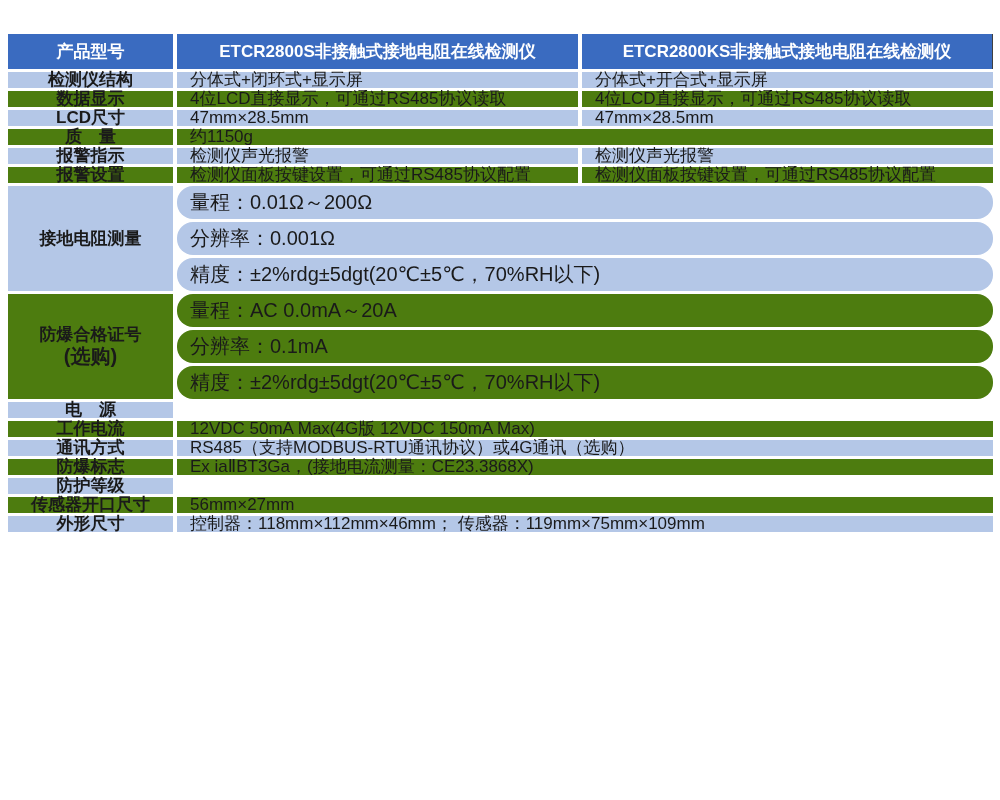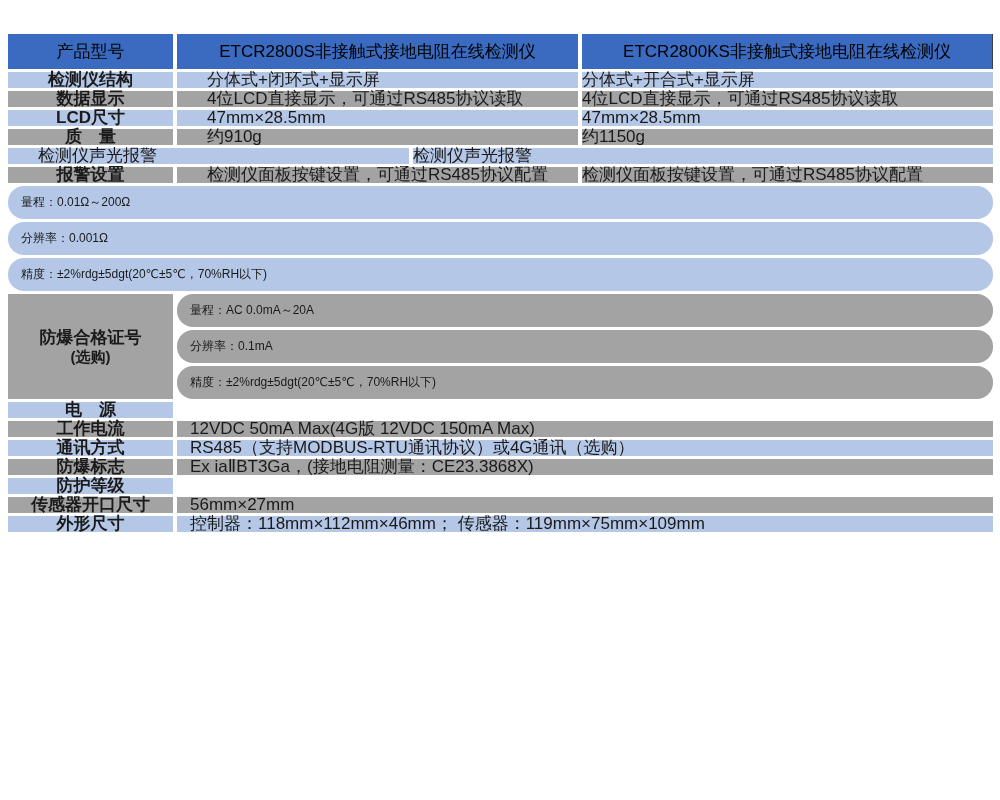--- a/index.html
+++ b/index.html
@@ -14,33 +14,33 @@
     display:flex; flex-direction:column; gap:3px;
   }
   .row { display:flex; gap:4px; height:16px; }
   .row.header-row { height:35px; }
   .row.group-row { height:105px; }
   .cell { display:flex; align-items:center; font-size:17px; line-height:1.15; }
   .label-cell {
     width:165px; flex:none; justify-content:center; text-align:center;
     font-weight:bold; flex-direction:column;
   }
-  .v1 { width:401px; flex:none; padding-left:30px; }
-  .v2 { flex:1; }
+  .v1 { width:401px; flex:none; padding-left:13px; }
+  .v2 { flex:1; padding-left:13px; }
   .span-cell { flex:1; padding-left:13px; }
   .shade-blue .cell, .shade-blue .subrow { background:#b4c7e7; }
-  .shade-light .cell, .shade-light .subrow { background:#a3a3a3; }
+  .shade-light .cell, .shade-light .subrow { background:#4d7c0f; }
   .header-row .cell {
-    background:#3a6bc0; color:#000000; font-weight:normal; justify-content:center;
+    background:#3a6bc0; color:#ffffff; font-weight:bold; justify-content:center;
     padding-left:0; font-size:17px;
   }
   .header-row .v2 { border-right:1px solid #404040; }
   .subcol { flex:1; display:flex; flex-direction:column; gap:3px; }
-  .subrow { flex:1; display:flex; align-items:center; padding-left:13px; font-size:12px;border-radius:16px; }
-  .label-line2 { font-size:15px; font-weight:bold; }
+  .subrow { flex:1; display:flex; align-items:center; padding-left:13px; font-size:20px;border-radius:16px; }
+  .label-line2 { font-size:20px; font-weight:bold; }
 </style>
 </head>
 <body>
 
 <div class="page">
   <div class="spec-table">
 
     <div class="row header-row">
       <div class="cell label-cell">产品型号</div>
       <div class="cell v1">ETCR2800S非接触式接地电阻在线检测仪</div>
@@ -60,36 +60,37 @@
     </div>
 
     <div class="row shade-blue">
       <div class="cell label-cell">LCD尺寸</div>
       <div class="cell v1">47mm×28.5mm</div>
       <div class="cell v2">47mm×28.5mm</div>
     </div>
 
     <div class="row shade-light">
       <div class="cell label-cell">质　量</div>
-      <div class="cell v1">约910g</div>
       <div class="cell v2">约1150g</div>
     </div>
 
     <div class="row shade-blue">
+      <div class="cell label-cell">报警指示</div>
       <div class="cell v1">检测仪声光报警</div>
       <div class="cell v2">检测仪声光报警</div>
     </div>
 
     <div class="row shade-light">
       <div class="cell label-cell">报警设置</div>
       <div class="cell v1">检测仪面板按键设置，可通过RS485协议配置</div>
       <div class="cell v2">检测仪面板按键设置，可通过RS485协议配置</div>
     </div>
 
     <div class="row group-row shade-blue">
+      <div class="cell label-cell">接地电阻测量</div>
       <div class="subcol">
         <div class="subrow">量程：0.01Ω～200Ω</div>
         <div class="subrow">分辨率：0.001Ω</div>
         <div class="subrow">精度：±2%rdg±5dgt(20℃±5℃，70%RH以下)</div>
       </div>
     </div>
 
     <div class="row group-row shade-light">
       <div class="cell label-cell">
         <div>防爆合格证号</div>
@@ -111,21 +112,21 @@
       <div class="cell span-cell">12VDC 50mA Max(4G版 12VDC 150mA Max)</div>
     </div>
 
     <div class="row shade-blue">
       <div class="cell label-cell">通讯方式</div>
       <div class="cell span-cell">RS485（支持MODBUS-RTU通讯协议）或4G通讯（选购）</div>
     </div>
 
     <div class="row shade-light">
       <div class="cell label-cell">防爆标志</div>
-      <div class="cell span-cell">Ex iaⅡBT3Ga，(接地电阻测量：CE23.3868X)</div>
+      <div class="cell span-cell">Ex iaⅡBT3Ga，(接地电流测量：CE23.3868X)</div>
     </div>
 
     <div class="row shade-blue">
       <div class="cell label-cell">防护等级</div>
     </div>
 
     <div class="row shade-light">
       <div class="cell label-cell">传感器开口尺寸</div>
       <div class="cell span-cell">56mm×27mm</div>
     </div>

